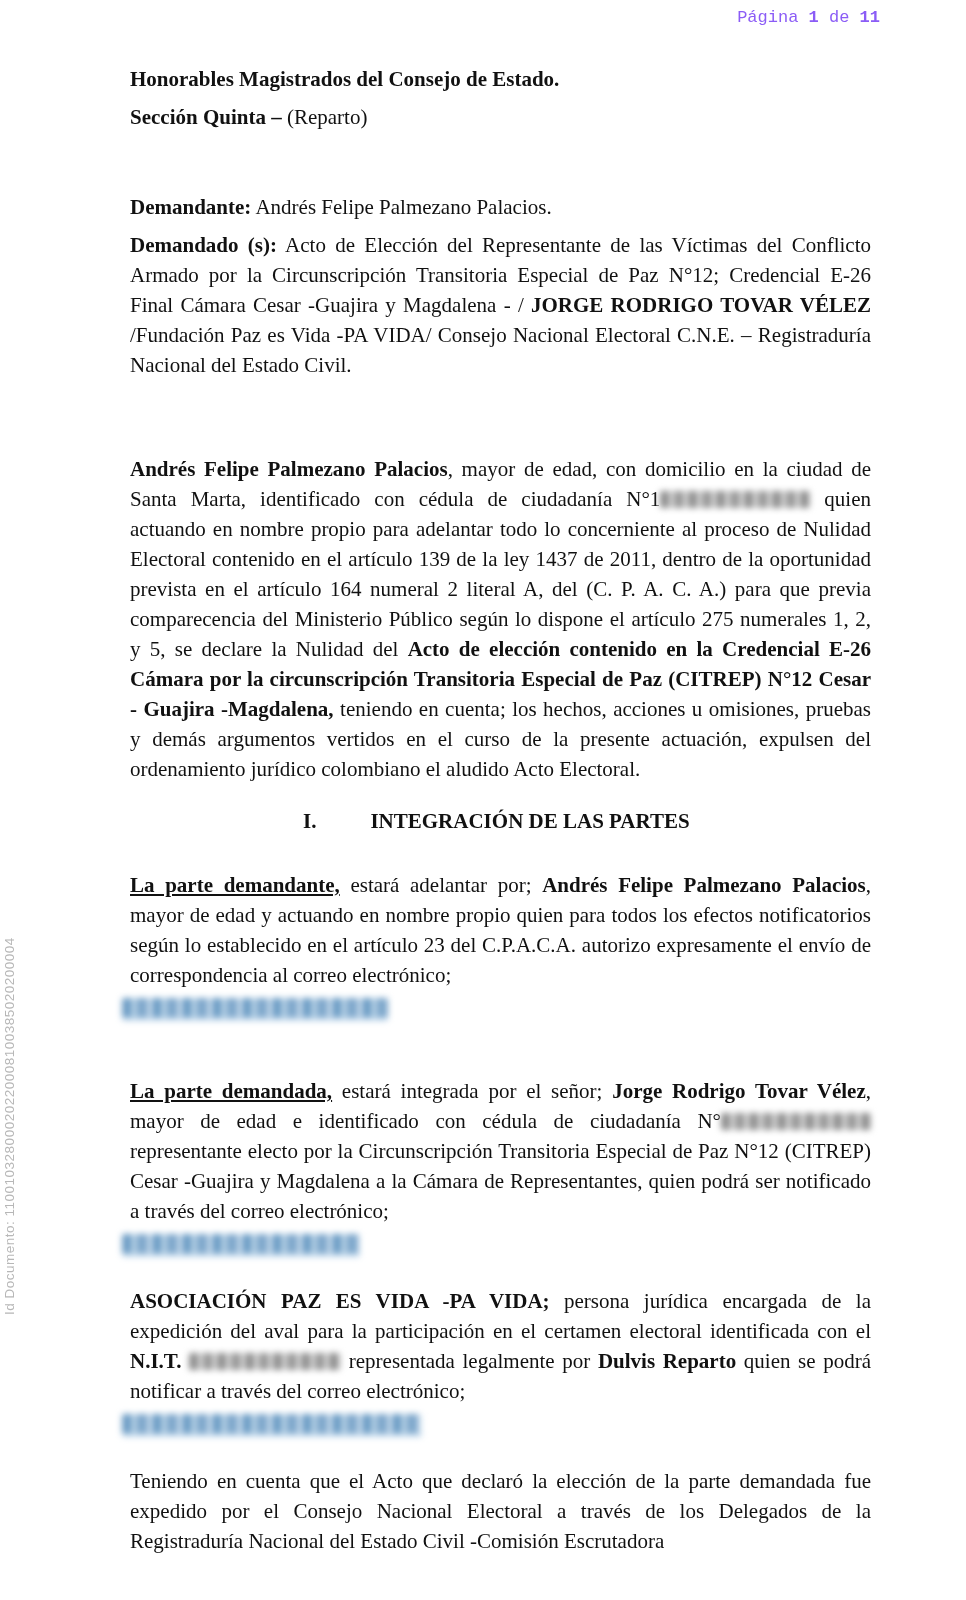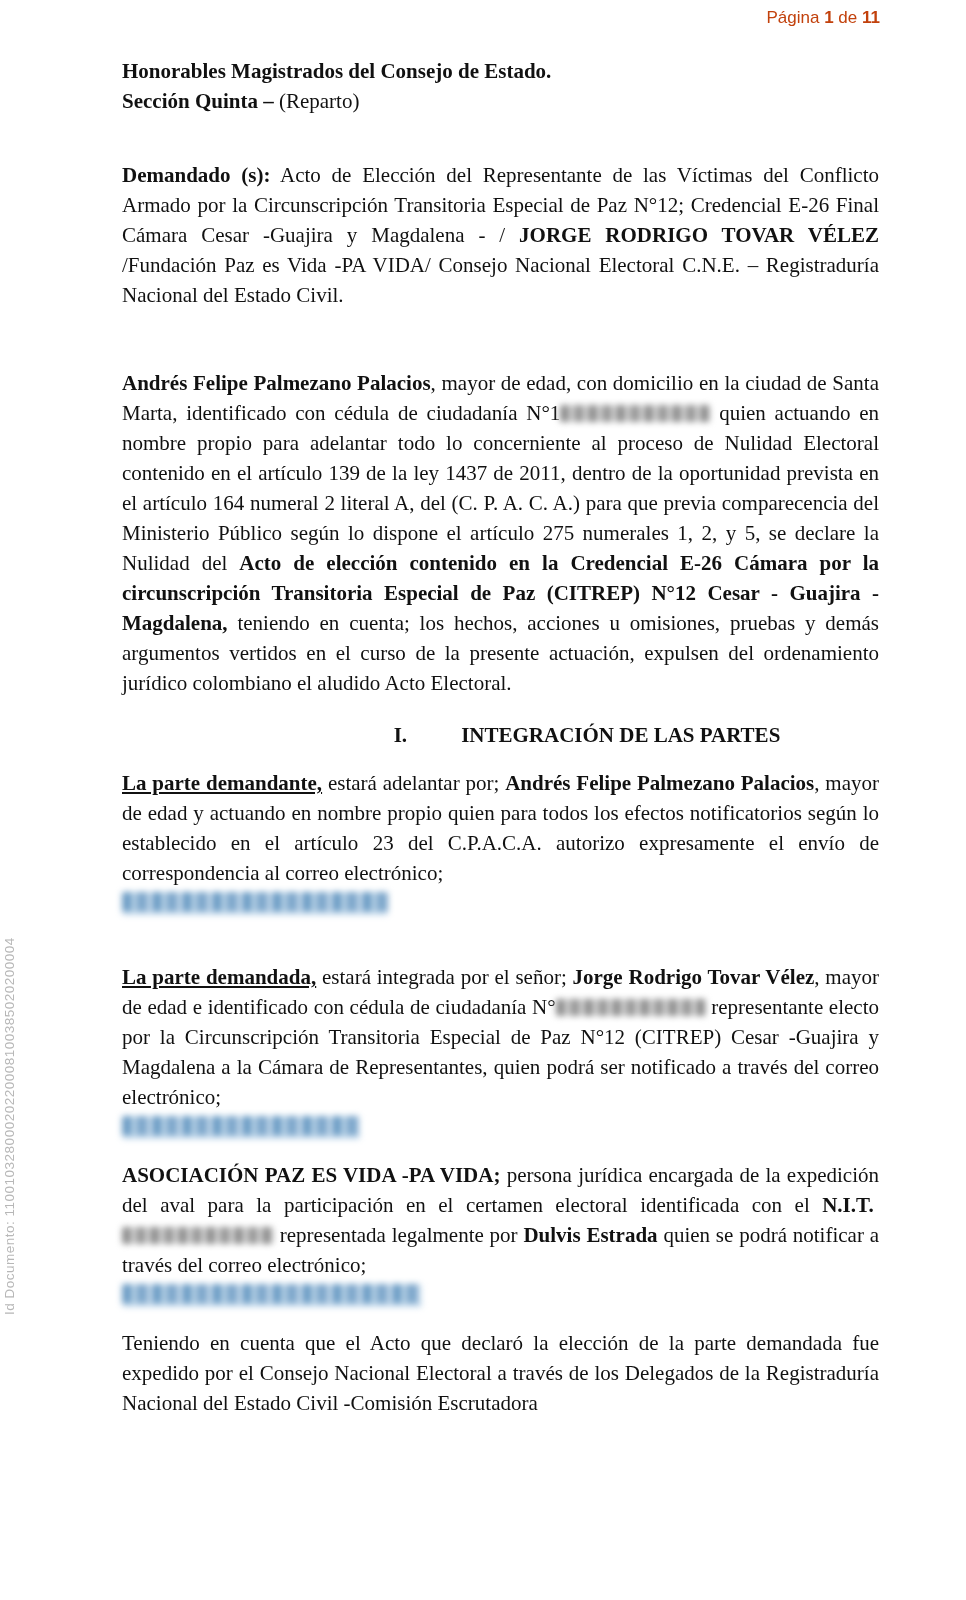--- a/index.html
+++ b/index.html
@@ -11,23 +11,23 @@
     background: #ffffff;
     overflow: hidden;
     font-family: "Liberation Serif", serif;
     color: #111111;
   }
   
   .pagination {
     position: absolute;
     top: 8px;
     right: 86px;
-    font-family: Liberation Sans, sans-serif;
+    font-family: Liberation Mono, monospace;
     font-size: 17px;
-    color: #c2410c;
+    color: #8b5cf6;
   }
   .pagination b { font-weight: 700; }
   
   .watermark {
     position: absolute;
     left: 2px;
     top: 615px;
     height: 700px;
     width: 18px;
     writing-mode: vertical-rl;
@@ -39,33 +39,33 @@
     white-space: nowrap;
   }
   .content {
     position: absolute;
     left: 122px;
     top: 56px;
     width: 757px;
     font-size: 21px;
     line-height: 30px;
   }
-  p { margin: 0; text-align: justify; font-family: Liberation Serif, serif; }
+  p { margin: 8px; text-align: justify; font-family: Liberation Serif, serif; }
   .nojust { text-align: left; }
   b, .b { font-weight: 700; }
   .lead-underline { font-weight: 700; text-decoration: underline; }
   .esd { white-space: pre; }
   .gap-sm { height: 18px; }
   .gap-md { height: 44px; }
   .gap-lg { height: 58px; }
   .section-heading {
     margin-top: 22px;
     padding-left: 173px;
     font-weight: 700;
-    text-align: center;
+    text-align: left;
   }
   .section-heading .numeral { display: inline-block; }
   .section-heading .title { display: inline-block; margin-left: 54px; }
   
   .redact {
     display: inline-block;
     vertical-align: -2px;
     height: 17px;
     border-radius: 2px;
     filter: blur(3px);
@@ -114,20 +114,23 @@
 
     <p class="nojust">
       <b>Honorables Magistrados del Consejo de Estado.</b>
     </p>
     <p class="nojust">
       <b>Sección Quinta –</b><span> (Reparto)</span>
     </p>
 
     <div class="gap-md"></div>
 
+    <p class="nojust">
+      <b>Demandante:</b><span> Andrés Felipe Palmezano Palacios.</span>
+    </p>
     <p>
       <b>Demandado (s):</b><span> Acto de Elección del Representante de las Víctimas del Conflicto Armado por la Circunscripción Transitoria Especial de Paz N°12; Credencial E-26 Final Cámara Cesar -Guajira y Magdalena - / </span><b>JORGE RODRIGO TOVAR VÉLEZ</b><span> /Fundación Paz es Vida -PA VIDA/ Consejo Nacional Electoral C.N.E. – Registraduría Nacional del Estado Civil.</span>
     </p>
 
     <div class="gap-lg"></div>
 
     <p>
       <b>Andrés Felipe Palmezano Palacios</b><span>, mayor de edad, con domicilio en la ciudad de Santa Marta, identificado con cédula de ciudadanía N°1</span><span class="redact redact-gray redact-cedula"></span><span> quien actuando en nombre propio para adelantar todo lo concerniente al proceso de Nulidad Electoral contenido en el artículo 139 de la ley 1437 de 2011, dentro de la oportunidad prevista en el artículo 164 numeral 2 literal A, del (C. P. A. C. A.) para que previa comparecencia del Ministerio Público según lo dispone el artículo 275 numerales 1, 2, y 5, se declare la Nulidad del </span><b>Acto de elección contenido en la Credencial E-26 Cámara por la circunscripción Transitoria Especial de Paz (CITREP) N°12 Cesar - Guajira -Magdalena,</b><span> teniendo en cuenta; los hechos, acciones u omisiones, pruebas y demás argumentos vertidos en el curso de la presente actuación, expulsen del ordenamiento jurídico colombiano el aludido Acto Electoral.</span>
     </p>
 
@@ -149,21 +152,21 @@
     <p>
       <span class="lead-underline">La parte demandada,</span><span> estará integrada por el señor; </span><b>Jorge Rodrigo Tovar Vélez</b><span>, mayor de edad e identificado con cédula de ciudadanía N°</span><span class="redact redact-gray redact-cedula"></span><span> representante electo por la Circunscripción Transitoria Especial de Paz N°12 (CITREP) Cesar -Guajira y Magdalena a la Cámara de Representantes, quien podrá ser notificado a través del correo electrónico;</span>
     </p>
     <div class="email-line">
       <span class="redact-email w-email-2"></span>
     </div>
 
     <div class="gap-sm"></div>
 
     <p>
-      <b>ASOCIACIÓN PAZ ES VIDA -PA VIDA;</b><span> persona jurídica encargada de la expedición del aval para la participación en el certamen electoral identificada con el </span><b>N.I.T.</b>&nbsp;<span class="redact redact-gray redact-nit"></span><span> representada legalmente por </span><b>Dulvis Estrada</b><span> quien se podrá notificar a través del correo electrónico;</span>
+      <b>ASOCIACIÓN PAZ ES VIDA -PA VIDA;</b><span> persona jurídica encargada de la expedición del aval para la participación en el certamen electoral identificada con el </span><b>N.I.T.</b>&nbsp;<span class="redact redact-gray redact-nit"></span><span> representada legalmente por </span><b>Dulvis Reparto</b><span> quien se podrá notificar a través del correo electrónico;</span>
     </p>
     <div class="email-line">
       <span class="redact-email w-email-3"></span>
     </div>
 
     <div class="gap-sm"></div>
 
     <p>Teniendo en cuenta que el Acto que declaró la elección de la parte demandada fue expedido por el Consejo Nacional Electoral a través de los Delegados de la Registraduría Nacional del Estado Civil -Comisión Escrutadora</p>
 
   </div>

